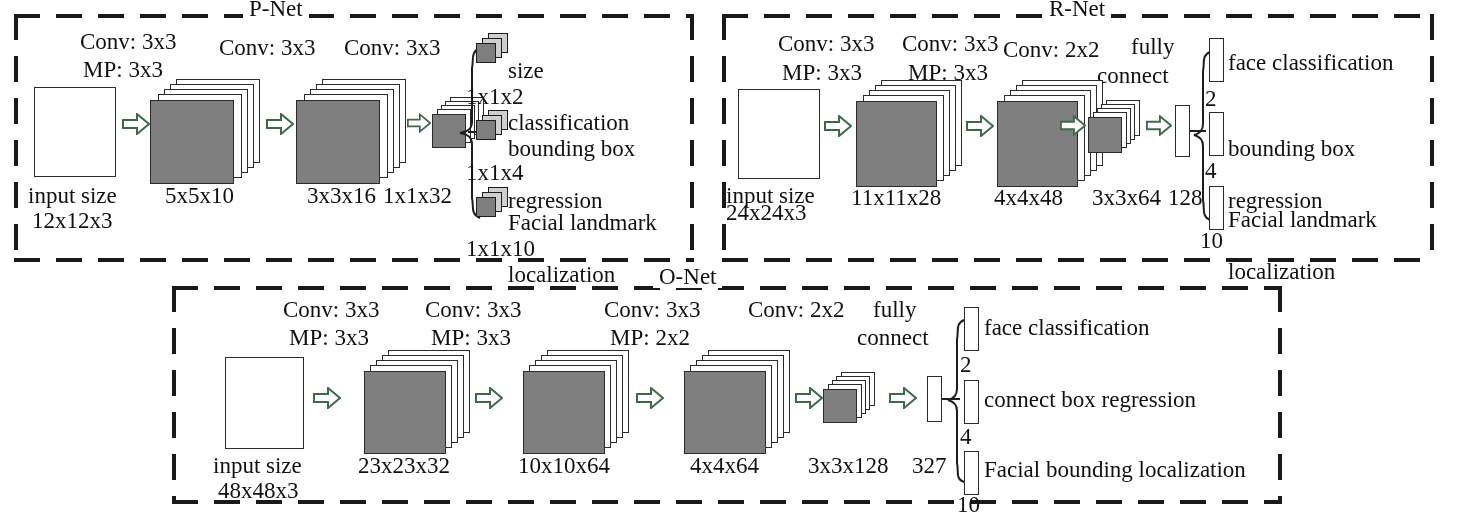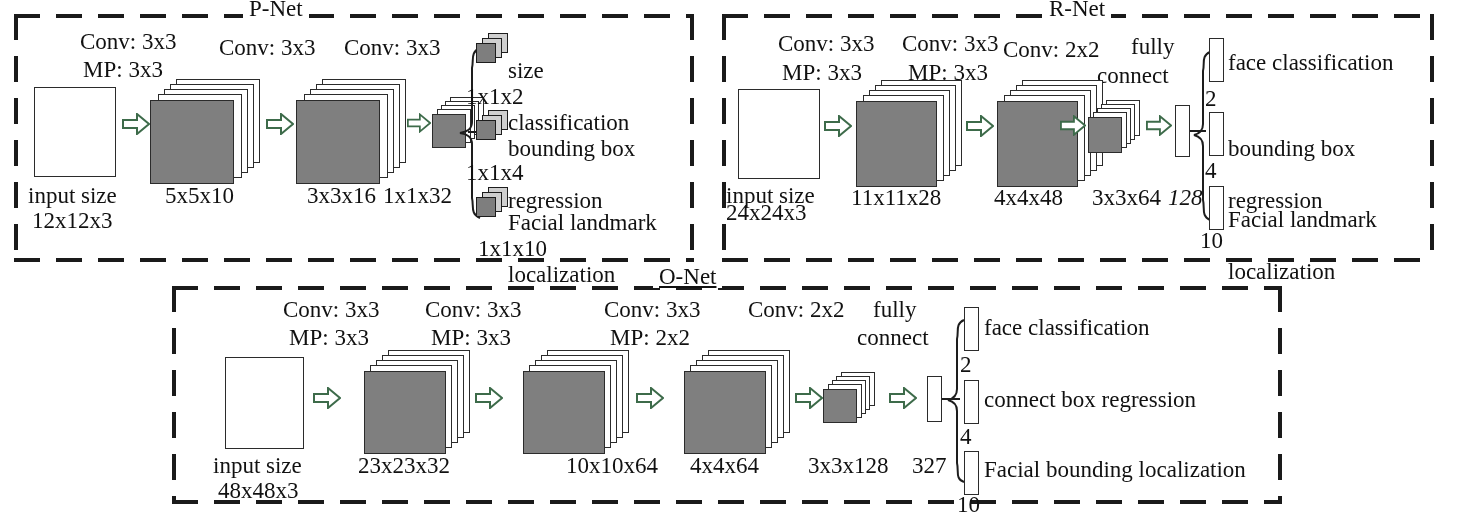--- a/index.html
+++ b/index.html
@@ -136,21 +136,21 @@
 
 <div class="cube" style="left:476px;top:187px;width:34px;height:30px;">
   <div class="c" style="left:12px;top:0;width:20px;height:20px;"></div>
   <div class="c" style="left:6px;top:5px;width:20px;height:20px;"></div>
   <div class="c front" style="left:0px;top:10px;width:20px;height:20px;"></div>
 </div>
 <div class="lbl two" style="left:508px;top:184px;">
   <span>Facial landmark</span><br>
   <span>localization</span>
 </div>
-<div class="lbl" style="left:466px;top:236px;margin-left:12px;">1x1x10</div>
+<div class="lbl" style="left:466px;top:236px;">1x1x10</div>
 
 <div class="panel" style="left:722px;top:14px;width:712px;height:248px;">
   <div class="edge edge-h edge-top"></div>
   <div class="edge edge-h edge-bottom"></div>
   <div class="edge edge-v edge-left"></div>
   <div class="edge edge-v edge-right"></div>
 </div>
 <div class="net-title" style="left:1043px;top:-3px;">R-Net</div>
 
 <div class="lbl" style="left:778px;top:31px;">Conv: 3x3</div>
@@ -202,21 +202,21 @@
   <div class="card" style="left:5px;top:12px;width:34px;height:36px;"></div>
   <div class="card front" style="left:0px;top:17px;width:34px;height:36px;"></div>
 </div>
 <div class="lbl" style="left:1092px;top:185px;">3x3x64</div>
 
 <svg class="arrow" style="left:1146px;top:115px;" width="26" height="21" viewBox="0 0 28 22">
   <path d="M1 7 H15 V1 L27 11 L15 21 V15 H1 Z" fill="#ffffff" stroke="#3d6b4a" stroke-width="2"></path>
 </svg>
 
 <div class="bar" style="left:1175px;top:105px;width:15px;height:52px;"></div>
-<div class="lbl" style="left:1168px;top:185px;font-style:italic;">128</div>
+<div class="lbl" style="left:1168px;top:185px;">128</div>
 <div class="connector" style="left:1190px;top:130px;width:16px;height:2px;"></div>
 
 <svg class="brace" style="left:1192px;top:50px;" width="20" height="172" viewBox="0 0 20 172">
   <path d="M18 2 C9 6 13 13 11 21 L11 74 C11 82 6 84 2 85 C6 86 11 88 11 96 L11 150 C13 158 9 166 18 170" fill="none" stroke="#1d1d1d" stroke-width="2"></path>
 </svg>
 
 <div class="bar" style="left:1209px;top:38px;width:15px;height:44px;"></div>
 <div class="lbl" style="left:1228px;top:50px;">face classification</div>
 <div class="lbl" style="left:1205px;top:86px;">2</div>
 
@@ -233,21 +233,21 @@
   <span>localization</span>
 </div>
 <div class="lbl" style="left:1200px;top:228px;">10</div>
 
 <div class="panel" style="left:172px;top:286px;width:1110px;height:218px;">
   <div class="edge edge-h edge-top"></div>
   <div class="edge edge-h edge-bottom"></div>
   <div class="edge edge-v edge-left"></div>
   <div class="edge edge-v edge-right"></div>
 </div>
-<div class="net-title" style="left:653px;top:265px;text-decoration:underline;">O-Net</div>
+<div class="net-title" style="left:653px;top:265px;">O-Net</div>
 
 <div class="lbl" style="left:283px;top:297px;">Conv: 3x3</div>
 <div class="lbl" style="left:289px;top:325px;">MP: 3x3</div>
 <div class="lbl" style="left:425px;top:297px;">Conv: 3x3</div>
 <div class="lbl" style="left:431px;top:325px;">MP: 3x3</div>
 <div class="lbl" style="left:604px;top:297px;">Conv: 3x3</div>
 <div class="lbl" style="left:610px;top:325px;">MP: 2x2</div>
 <div class="lbl" style="left:748px;top:297px;">Conv: 2x2</div>
 <div class="lbl" style="left:873px;top:297px;">fully</div>
 <div class="lbl" style="left:857px;top:325px;">connect</div>
@@ -273,21 +273,21 @@
   <path d="M1 7 H15 V1 L27 11 L15 21 V15 H1 Z" fill="#ffffff" stroke="#3d6b4a" stroke-width="2"></path>
 </svg>
 
 <div class="stack" style="left:523px;top:350px;width:106px;height:104px;">
   <div class="card" style="left:24px;top:0;width:82px;height:83px;"></div>
   <div class="card" style="left:18px;top:5px;width:82px;height:83px;"></div>
   <div class="card" style="left:12px;top:10px;width:82px;height:83px;"></div>
   <div class="card" style="left:6px;top:15px;width:82px;height:83px;"></div>
   <div class="card front" style="left:0px;top:21px;width:82px;height:83px;"></div>
 </div>
-<div class="lbl" style="left:518px;top:453px;margin-left:48px;">10x10x64</div>
+<div class="lbl" style="left:518px;top:453px;">10x10x64</div>
 
 <svg class="arrow" style="left:636px;top:387px;" width="28" height="22" viewBox="0 0 28 22">
   <path d="M1 7 H15 V1 L27 11 L15 21 V15 H1 Z" fill="#ffffff" stroke="#3d6b4a" stroke-width="2"></path>
 </svg>
 
 <div class="stack" style="left:684px;top:350px;width:106px;height:104px;">
   <div class="card" style="left:24px;top:0;width:82px;height:83px;"></div>
   <div class="card" style="left:18px;top:5px;width:82px;height:83px;"></div>
   <div class="card" style="left:12px;top:10px;width:82px;height:83px;"></div>
   <div class="card" style="left:6px;top:15px;width:82px;height:83px;"></div>

